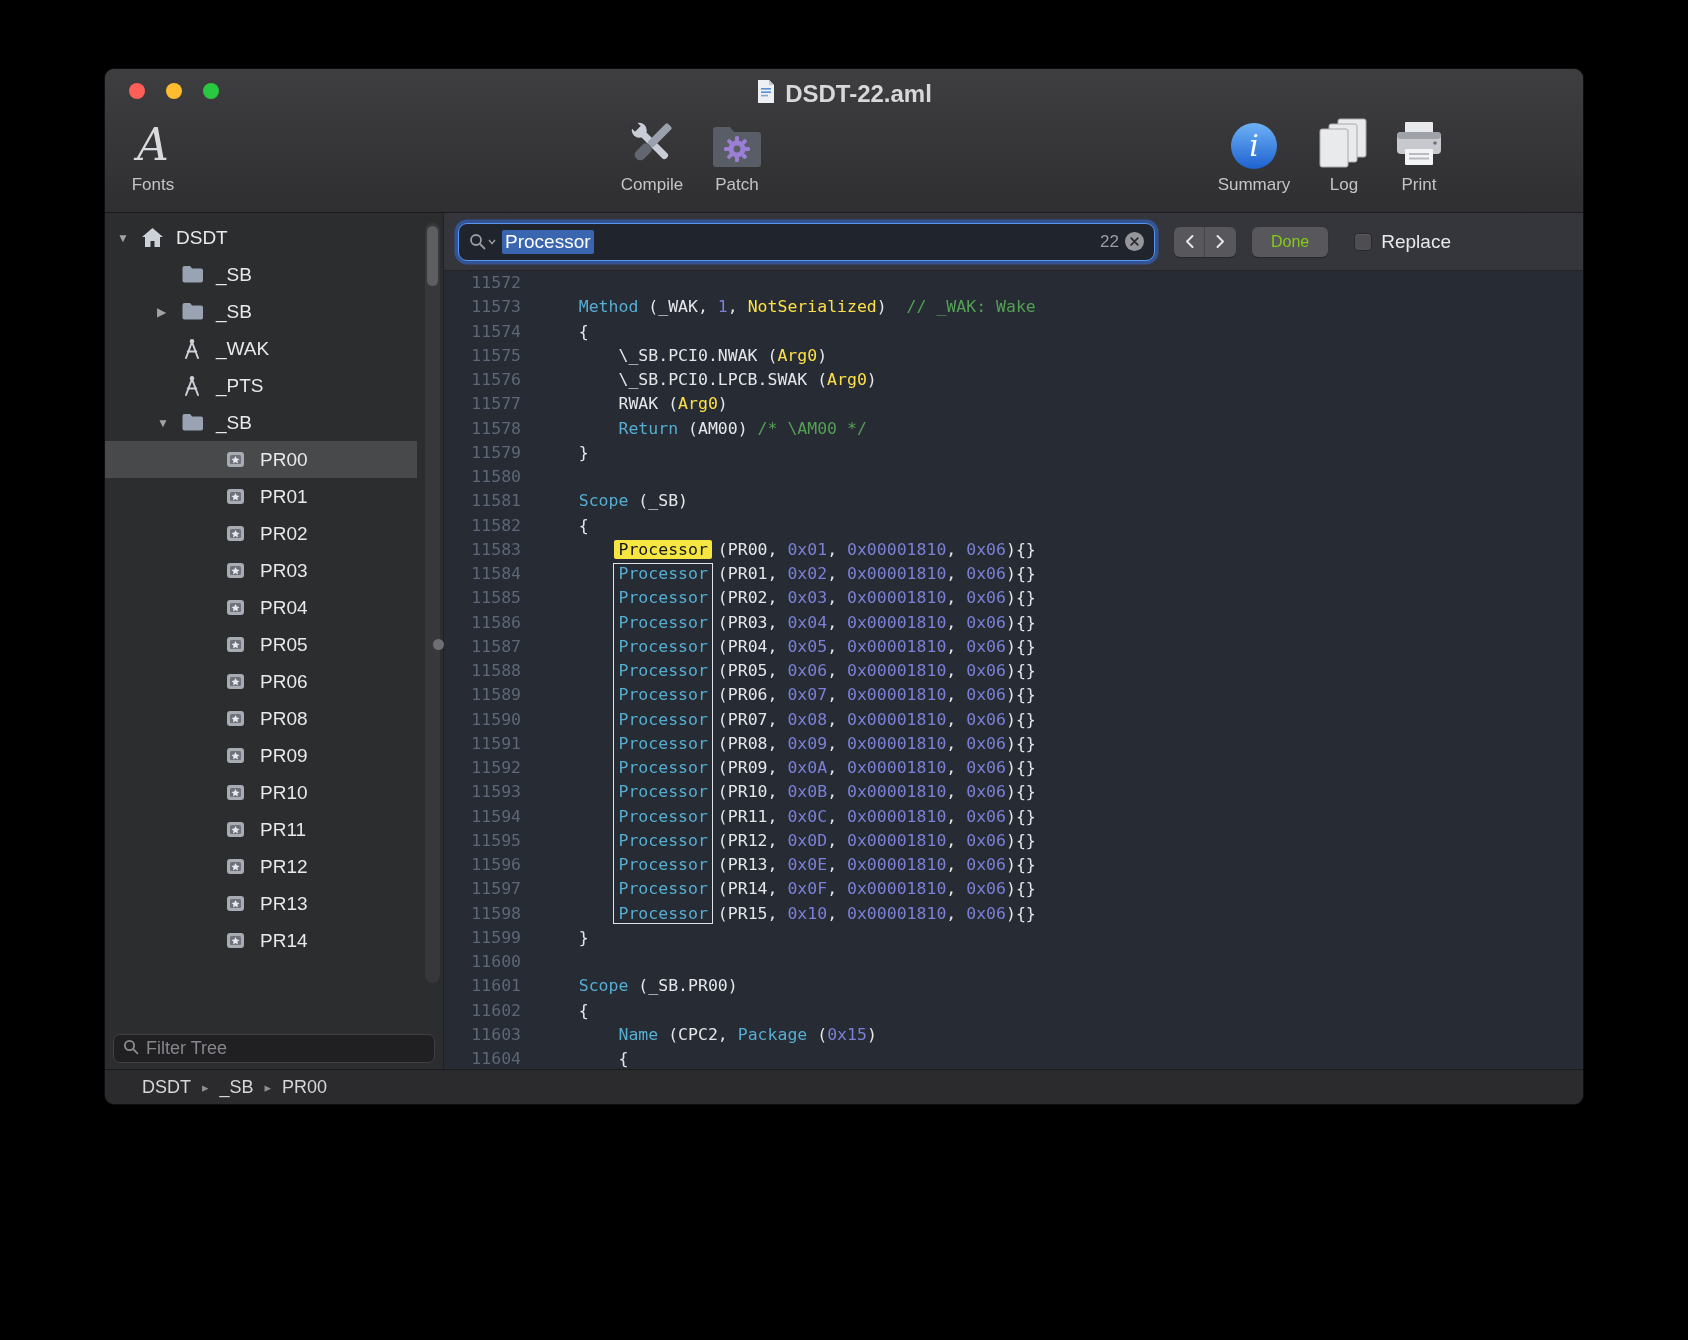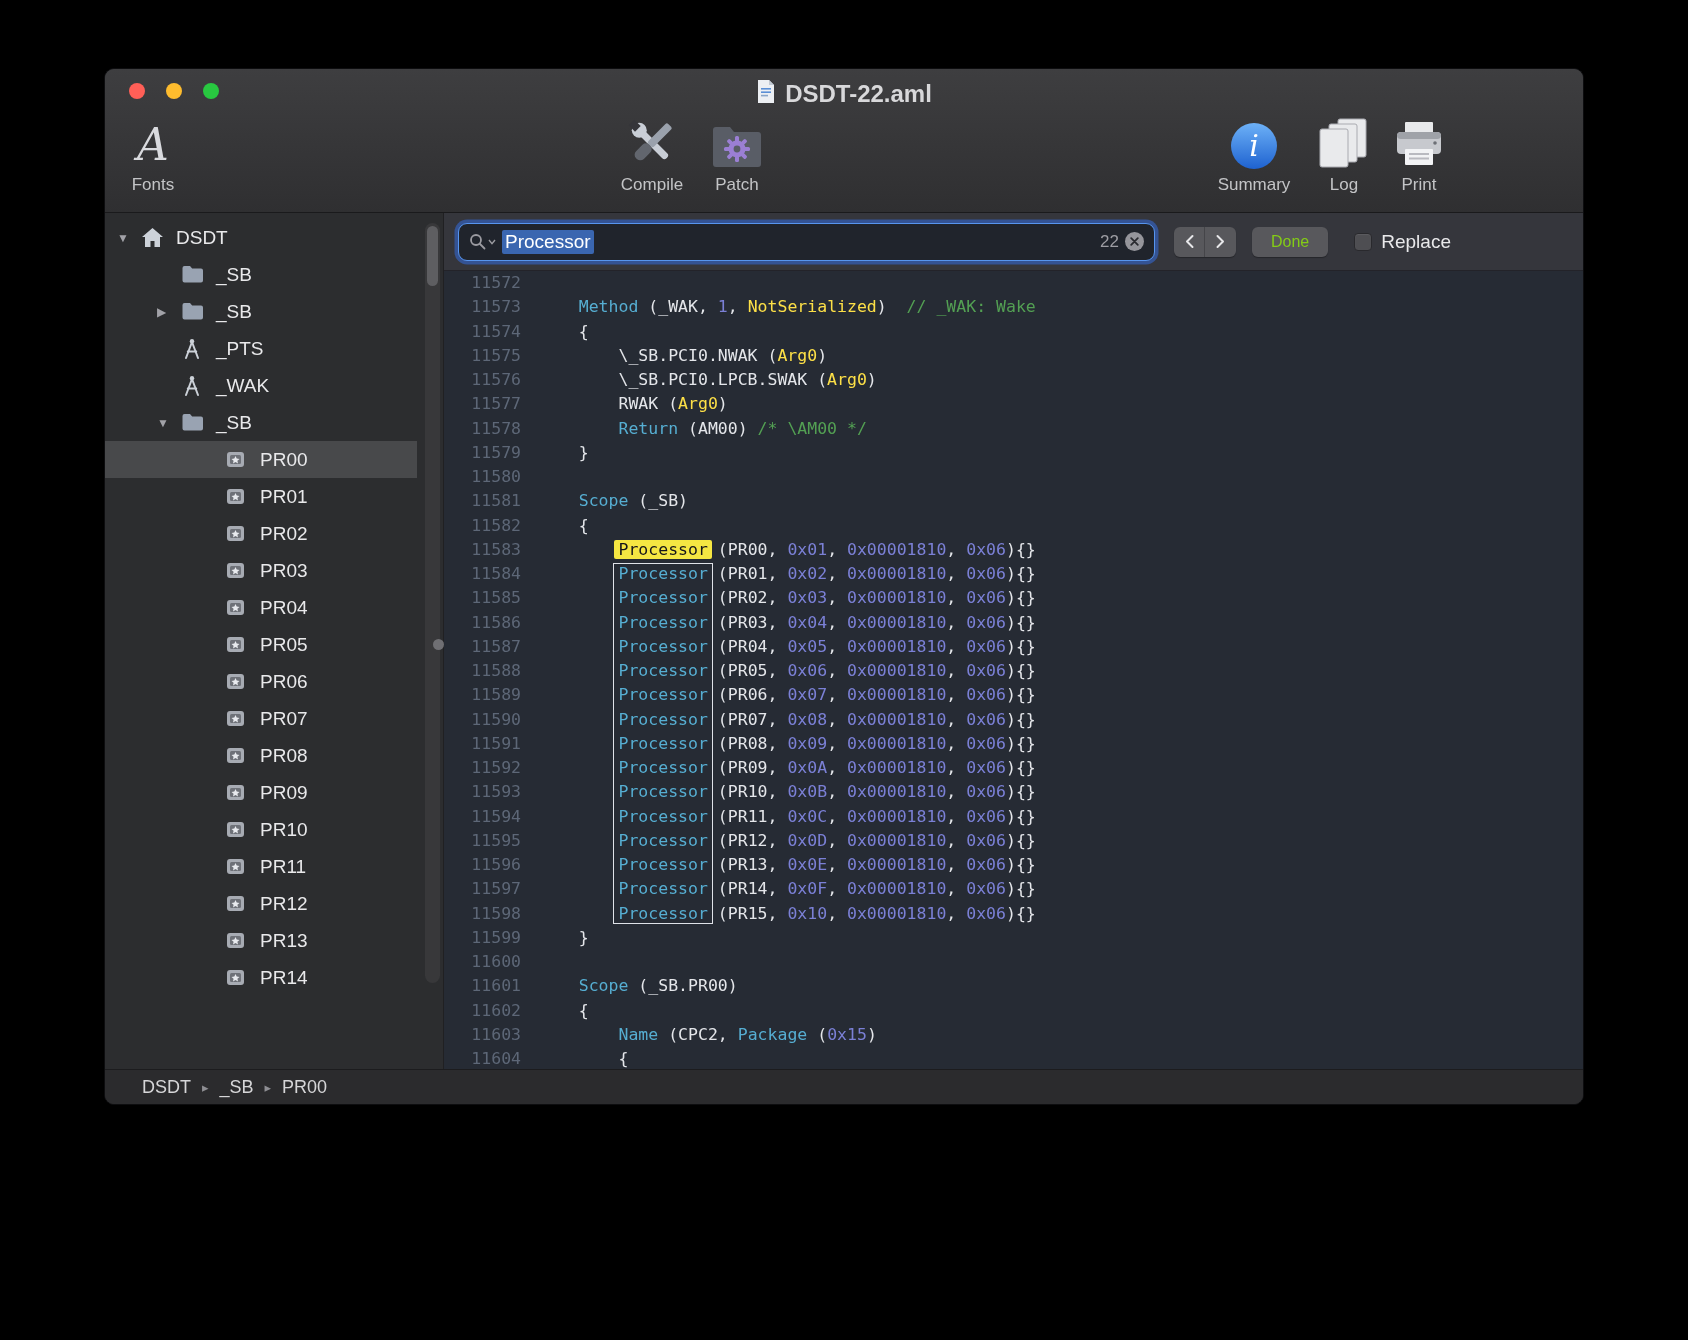--- a/index.html
+++ b/index.html
@@ -223,35 +223,35 @@
           <span class="tree-ic">
             <svg width="22" height="22" viewBox="0 0 22 22">
               <g stroke="#ccd1d8" stroke-width="2" fill="none" stroke-linecap="round">
                 <path d="M11 4 L5 20"></path>
                 <path d="M11 4 L17 20"></path>
                 <path d="M6.8 13.5 h8.4"></path>
               </g>
               <circle cx="11" cy="3.2" r="2.2" fill="#ccd1d8"></circle>
             </svg>
           </span>
-          <span class="tree-lb">_PTS</span>
+          <span class="tree-lb">_WAK</span>
         </div>
         <div class="tree-row lvl1">
           <span class="disc"></span>
           <span class="tree-ic">
             <svg width="22" height="22" viewBox="0 0 22 22">
               <g stroke="#ccd1d8" stroke-width="2" fill="none" stroke-linecap="round">
                 <path d="M11 4 L5 20"></path>
                 <path d="M11 4 L17 20"></path>
                 <path d="M6.8 13.5 h8.4"></path>
               </g>
               <circle cx="11" cy="3.2" r="2.2" fill="#ccd1d8"></circle>
             </svg>
           </span>
-          <span class="tree-lb">_WAK</span>
+          <span class="tree-lb">_PTS</span>
         </div>
         <div class="tree-row lvl1">
           <span class="disc">▼</span>
           <span class="tree-ic">
             <svg width="23" height="19" viewBox="0 0 23 19">
               <path d="M1.5 3 a2 2 0 0 1 2-2 h5.5 l2.2 2.6 H20 a2 2 0 0 1 2 2 V15.5 a2 2 0 0 1 -2 2 H3.5 a2 2 0 0 1 -2-2 z" fill="#99a3b2"></path>
             </svg>
           </span>
           <span class="tree-lb">_SB</span>
         </div>
@@ -324,31 +324,20 @@
         <div class="tree-row lvl2">
           <span class="disc"></span>
           <span class="tree-ic">
             <svg width="21" height="21" viewBox="0 0 21 21">
               <rect x="2" y="3" width="17" height="15" rx="3" fill="#a7abb3"></rect>
               <rect x="5" y="6" width="11" height="9" rx="1.5" fill="#6e7178"></rect>
               <path d="M10.5 7 l1.2 2.6 2.8 0.3 -2.1 1.9 0.6 2.8 -2.5 -1.5 -2.5 1.5 0.6 -2.8 -2.1 -1.9 2.8 -0.3 z" fill="#e8eaee"></path>
             </svg>
           </span>
           <span class="tree-lb">PR06</span>
-        </div>
-        <div class="tree-row lvl2">
-          <span class="disc"></span>
-          <span class="tree-ic">
-            <svg width="21" height="21" viewBox="0 0 21 21">
-              <rect x="2" y="3" width="17" height="15" rx="3" fill="#a7abb3"></rect>
-              <rect x="5" y="6" width="11" height="9" rx="1.5" fill="#6e7178"></rect>
-              <path d="M10.5 7 l1.2 2.6 2.8 0.3 -2.1 1.9 0.6 2.8 -2.5 -1.5 -2.5 1.5 0.6 -2.8 -2.1 -1.9 2.8 -0.3 z" fill="#e8eaee"></path>
-            </svg>
-          </span>
-          <span class="tree-lb">PR07</span>
         </div>
         <div class="tree-row lvl2">
           <span class="disc"></span>
           <span class="tree-ic">
             <svg width="21" height="21" viewBox="0 0 21 21">
               <rect x="2" y="3" width="17" height="15" rx="3" fill="#a7abb3"></rect>
               <rect x="5" y="6" width="11" height="9" rx="1.5" fill="#6e7178"></rect>
               <path d="M10.5 7 l1.2 2.6 2.8 0.3 -2.1 1.9 0.6 2.8 -2.5 -1.5 -2.5 1.5 0.6 -2.8 -2.1 -1.9 2.8 -0.3 z" fill="#e8eaee"></path>
             </svg>
           </span>
@@ -416,20 +405,29 @@
               <rect x="2" y="3" width="17" height="15" rx="3" fill="#a7abb3"></rect>
               <rect x="5" y="6" width="11" height="9" rx="1.5" fill="#6e7178"></rect>
               <path d="M10.5 7 l1.2 2.6 2.8 0.3 -2.1 1.9 0.6 2.8 -2.5 -1.5 -2.5 1.5 0.6 -2.8 -2.1 -1.9 2.8 -0.3 z" fill="#e8eaee"></path>
             </svg>
           </span>
           <span class="tree-lb">PR14</span>
         </div>
       </div>
     <div class="sb-track">
       <div class="sb-thumb"></div>
+    </div>
+    <div class="filter">
+      <span>
+        <svg width="16" height="16" viewBox="0 0 16 16">
+            <circle cx="6.5" cy="6.5" r="4.6" fill="none" stroke="#8b8b91" stroke-width="1.8"></circle>
+            <path d="M10.2 10.2 L14.4 14.4" stroke="#8b8b91" stroke-width="1.8" stroke-linecap="round"></path>
+          </svg>
+      </span>
+      <input class="filter-input" placeholder="Filter Tree" style="">
     </div>
   </div>
 
   <div class="splitter-dot"></div>
 
   <div class="findbar">
     <div class="search-field">
       <span class="loupe-wrap">
         <svg width="17" height="17" viewBox="0 0 17 17">
             <circle cx="7" cy="7" r="5" fill="none" stroke="#9b9ba1" stroke-width="1.8"></circle>

